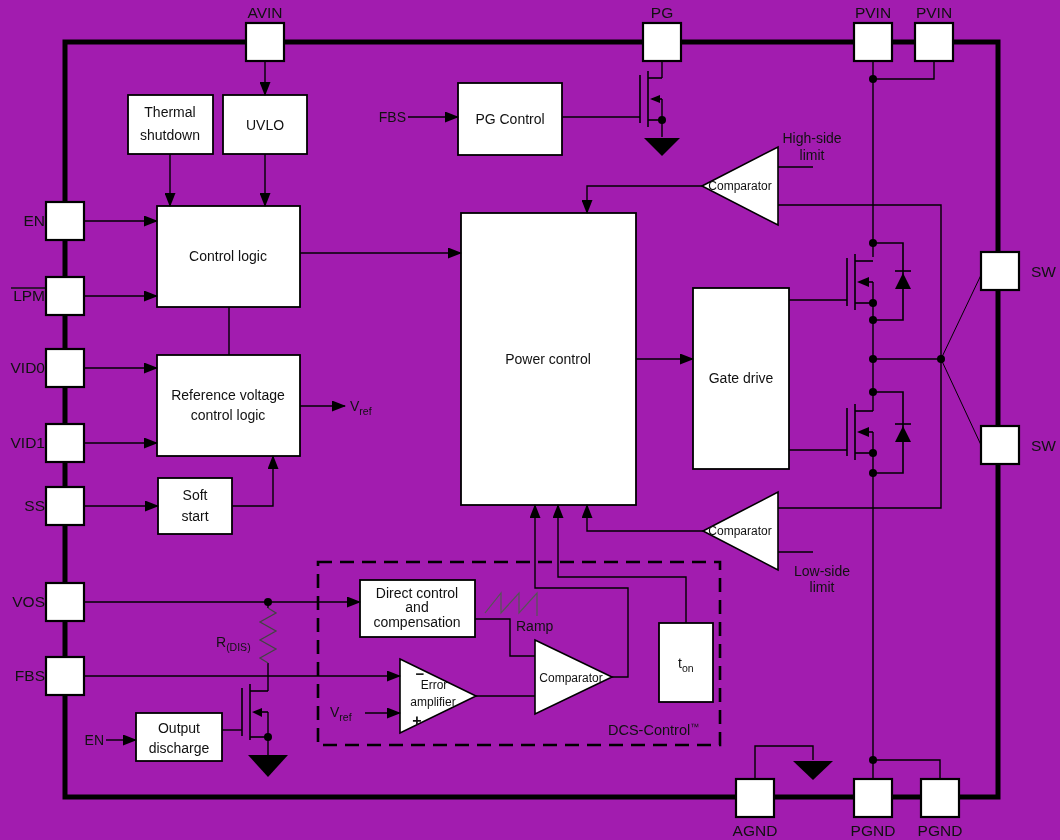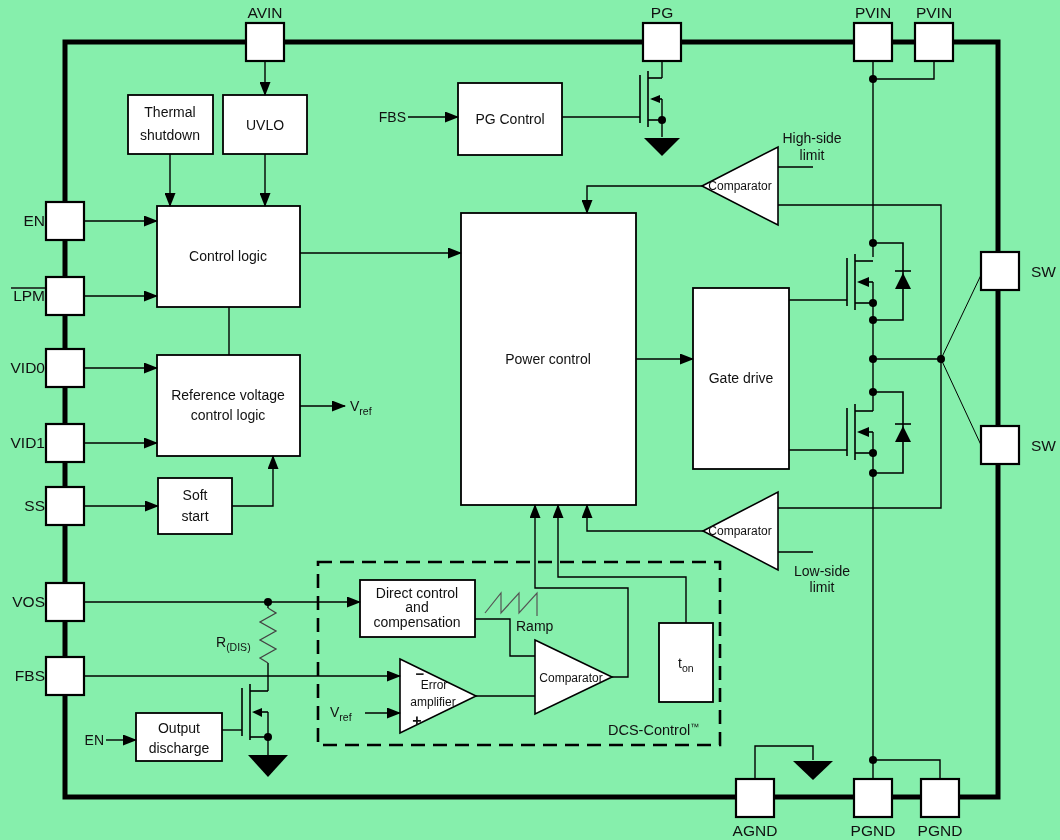--- a/index.html
+++ b/index.html
@@ -1,16 +1,16 @@
 <!DOCTYPE html>
 <html><head>
 <meta charset="utf-8">
 <style>
   html,body{margin:0;padding:0;background:#fff;}
-  .stage{width:1060px;height:840px;position:relative;background:#86efac;}
+  .stage{width:1060px;height:840px;position:relative;background:#a21caf;}
   svg{display:block;font-family:"Liberation Sans",sans-serif;}
   text{fill:#111;}
 </style>
 </head>
 <body>
 
 <div class="stage">
 <svg width="1060" height="840" viewBox="0 0 1060 840">
   <defs>
     <marker id="arr" viewBox="0 0 14 11" markerWidth="14" markerHeight="11" refX="13" refY="5.5" orient="auto" markerUnits="userSpaceOnUse">

